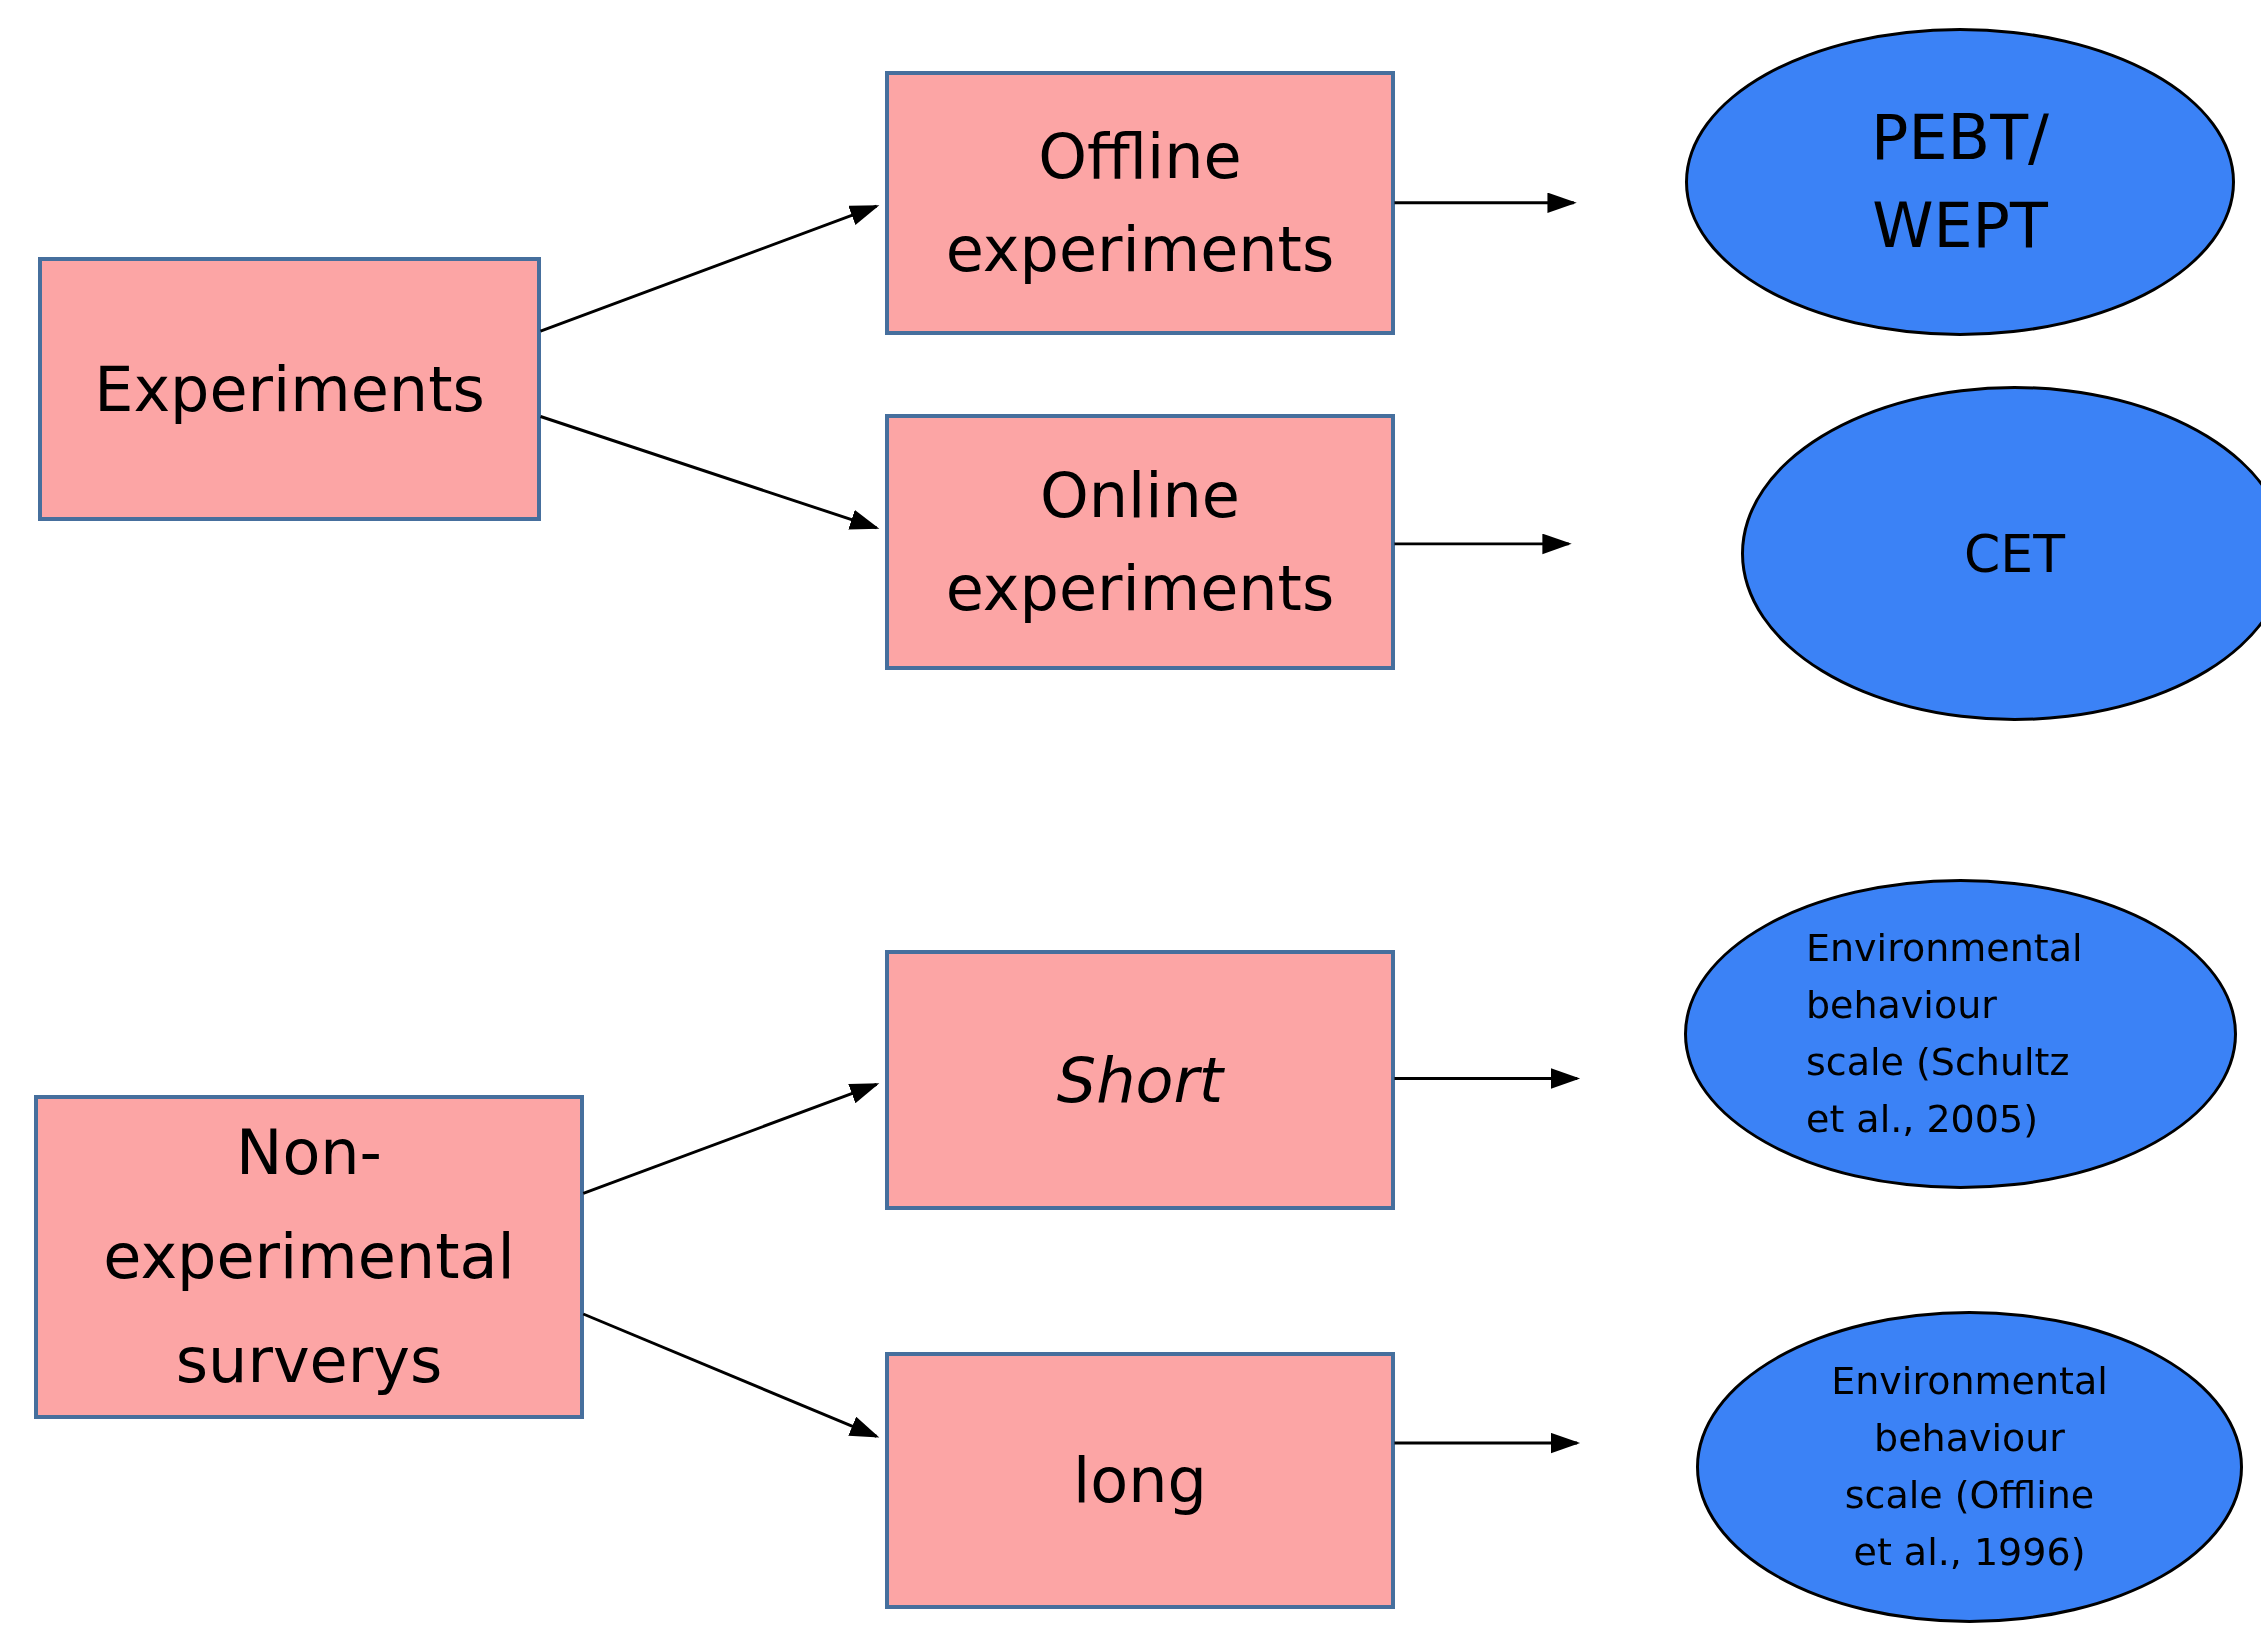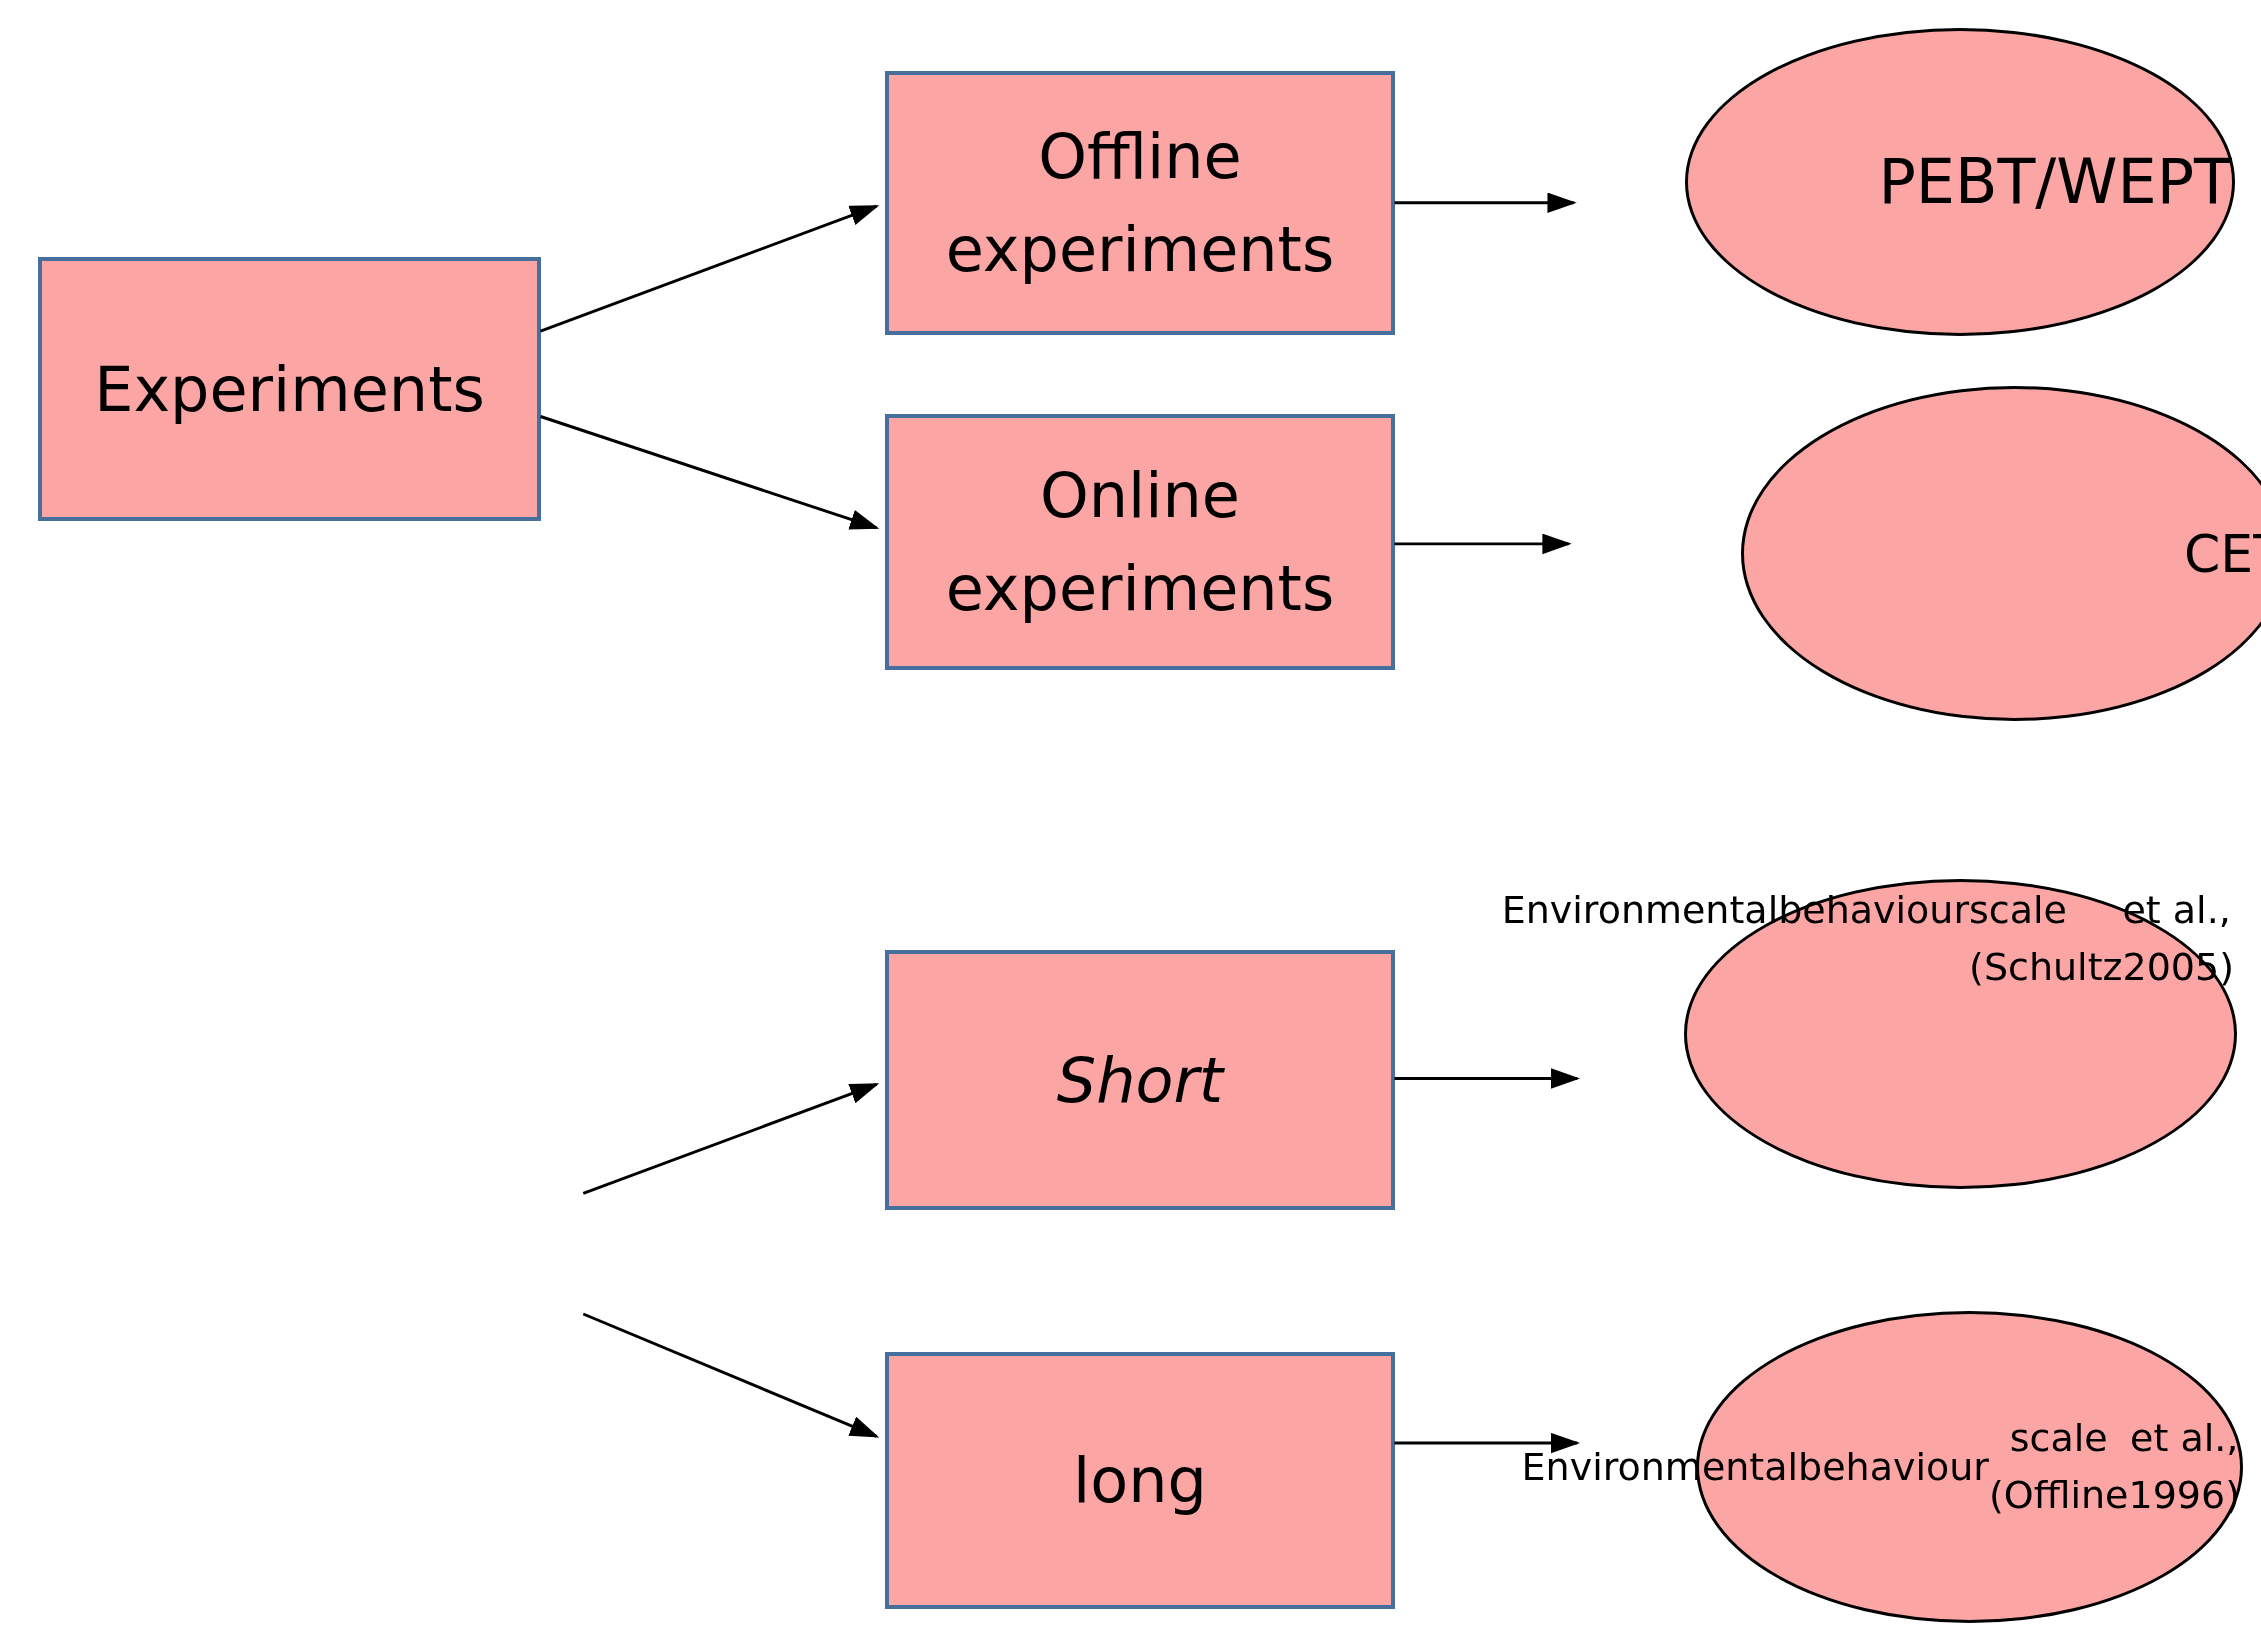--- a/index.html
+++ b/index.html
@@ -23,25 +23,25 @@
     box-sizing:border-box;
     background:#fca5a5;
     border:4.2px solid var(--box-border);
     display:flex;flex-direction:column;
     align-items:center;justify-content:center;
     text-align:center;
   }
   .ellipse{
     position:absolute;
     box-sizing:border-box;
-    background:#fca5a5;
+    background:#3b82f6;
     border:3.4px solid var(--ellipse-border);
     border-radius:50%;
-    display:flex;
-    align-items:center;justify-content:flex-end;
+    display:flex;flex-direction:column;
+    align-items:center;justify-content:center;
     text-align:center;
   }
   .box span,.ellipse span{display:block;}
 
   #box-experiments{left:38px;top:257px;width:503px;height:264px;font-size:62px;}
   #box-offline{left:885px;top:71px;width:510px;height:264px;font-size:62px;line-height:1.5;}
   #box-online{left:885px;top:414px;width:510px;height:256px;font-size:62px;line-height:1.5;}
   #box-nonexp{left:34px;top:1095px;width:550px;height:324px;font-size:62px;line-height:1.68;}
   #box-short{left:885px;top:950px;width:510px;height:260px;font-size:62px;font-style:italic;}
   #box-long{left:885px;top:1315px;width:510px;height:257px;font-size:62px;margin-top:37px;}
@@ -64,20 +64,25 @@
 </style>
 </head>
 <body>
 
 <div id="canvas">
 
   <div class="box" id="box-experiments">
     <span>Experiments</span>
   </div>
 
+  <div class="box" id="box-nonexp">
+    <span>Non-</span>
+    <span>experimental</span>
+    <span>surverys</span>
+  </div>
 
   <div class="box" id="box-offline">
     <span>Offline</span>
     <span>experiments</span>
   </div>
 
   <div class="box" id="box-online">
     <span>Online</span>
     <span>experiments</span>
   </div>

